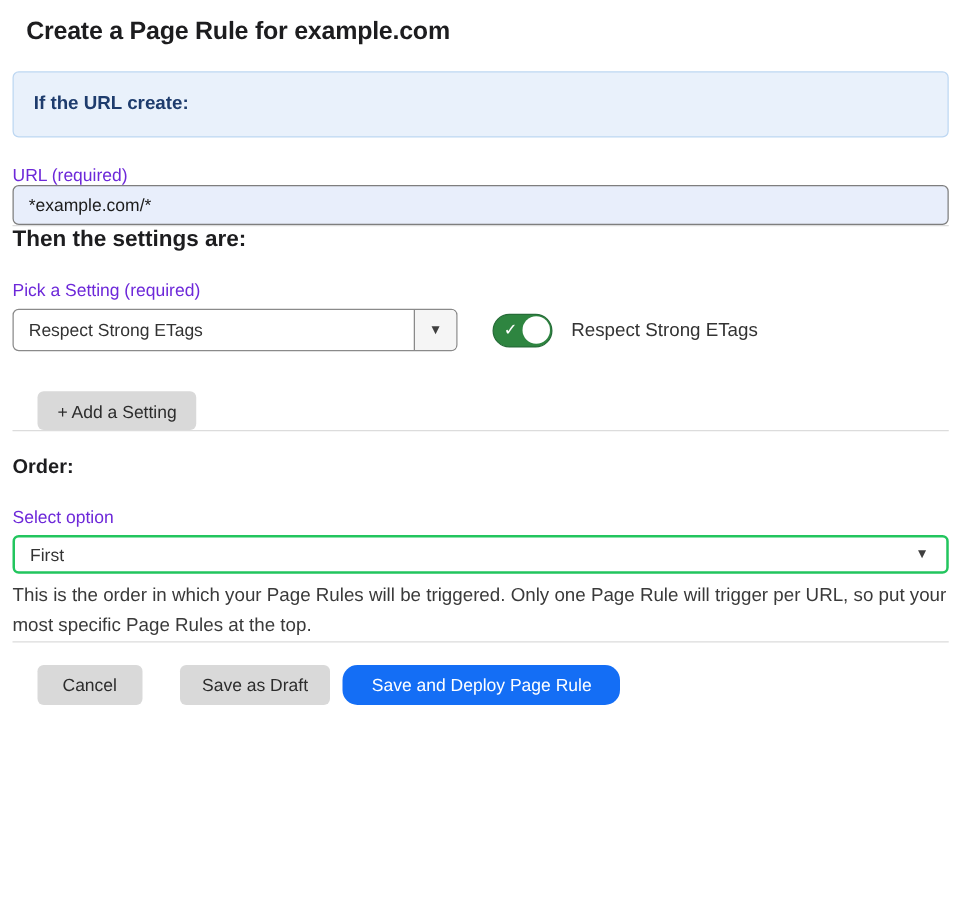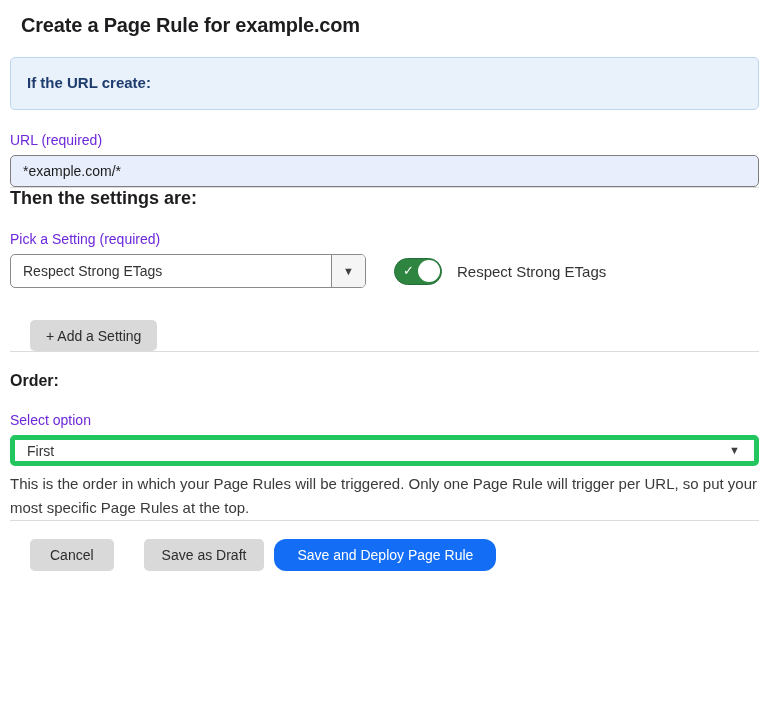--- a/index.html
+++ b/index.html
@@ -44,21 +44,20 @@
   .info-link{color:var(--link);text-decoration:underline;cursor:pointer;}
   .info-link-suffix{color:var(--info-text);}
 
   .field-label{
     display:block;
     margin-top:22px;
     font-size:14px;
     color:#6d28d9;
   }
   .url-input{
-    margin-top:7px;
     width:100%;
     height:32px;
     background:var(--url-input-bg);
     border:1px solid #7e7e7e;
     border-radius:5px;
     padding:0 12px;
     font-family:"Liberation Sans","DejaVu Sans",sans-serif;
     font-size:14px;
     color:#1c1c1c;
     outline:none;
@@ -177,21 +176,21 @@
   .add-setting-btn{
     margin-top:32px;
     height:31px;
     padding:0 16px;
   }
 
   .select-full{
     margin-top:7px;
     width:100%;
     height:31px;
-    border:5px solid #22c55e;
+    border:2px solid #22c55e;
     border-radius:5px;
     background:#ffffff;
     display:flex;
     align-items:center;
     justify-content:space-between;
     padding:0 14px 0 12px;
     font-size:14px;
     color:#333;
     cursor:pointer;
   }

